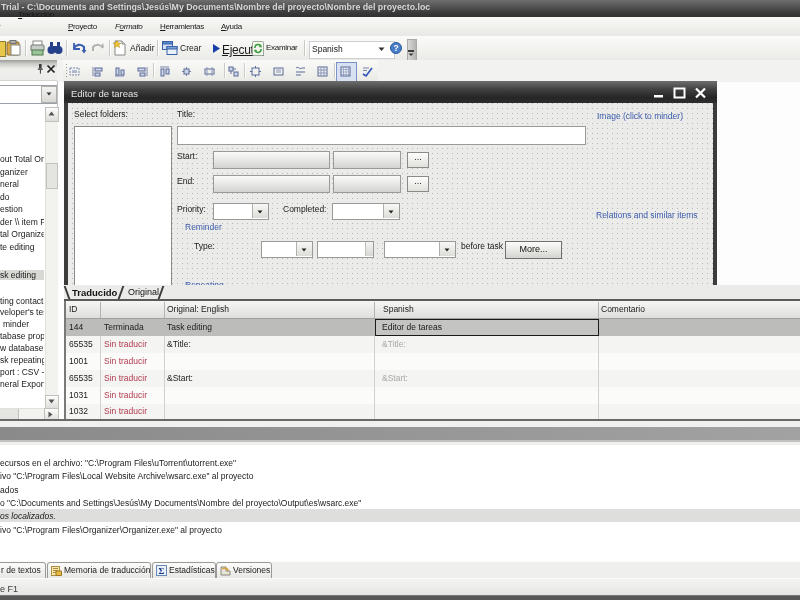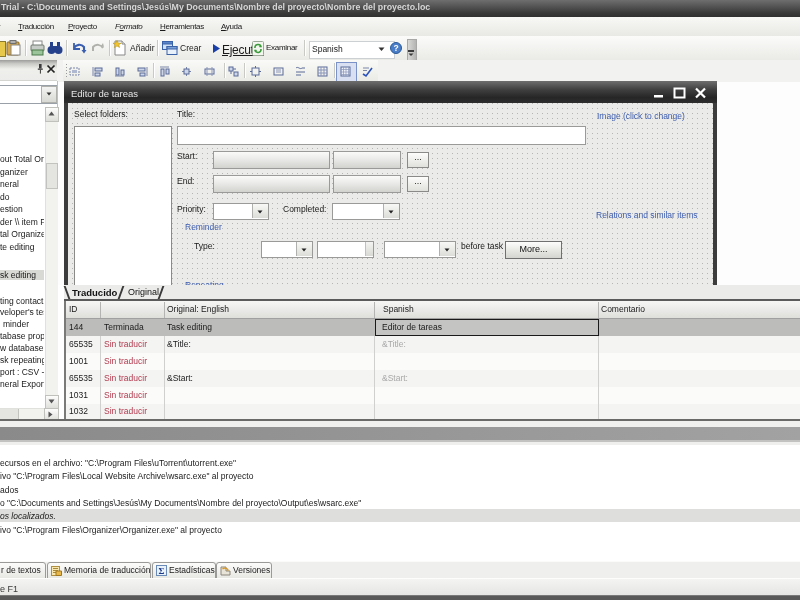--- a/index.html
+++ b/index.html
@@ -13,21 +13,21 @@
 .sep{width:1px;background:#c9c9c6;border-right:1px solid #fff;}
 </style>
 </head>
 <body>
 
 <div class="ab" style="left:0;top:0;width:800px;height:17px;background:linear-gradient(180deg,#6e6e6e 0%,#565656 35%,#3a3a3a 75%,#303030 100%);"></div>
 <div class="ab" style="left:1px;top:2px;font-size:8.8px;font-weight:bold;color:#d6d6d6;letter-spacing:-0.05px;;white-space:nowrap;letter-spacing:0px;">Trial - C:\Documents and Settings\Jesús\My Documents\Nombre del proyecto\Nombre del proyecto.loc</div>
 
 <div class="ab" style="left:0;top:17px;width:800px;height:19px;background:linear-gradient(180deg,#f8f8f6,#e8e8e4);border-bottom:1px solid #dcdcd8;"></div>
 <div class="ab menu" style="left:-2px;top:22px;">r</div>
-<div class="ab menu" style="left:18px;top:22px;"><u>T</u>raducción</div>
+<div class="ab menu" style="left:18px;top:10px;"><u>T</u>raducción</div>
 <div class="ab menu" style="left:68px;top:22px;"><u>P</u>royecto</div>
 <div class="ab menu" style="left:115px;top:22px;font-style:italic;">F<u>o</u>rmato</div>
 <div class="ab menu" style="left:160px;top:22px;"><u>H</u>erramientas</div>
 <div class="ab menu" style="left:221px;top:22px;"><u>A</u>yuda</div>
 
 <div class="ab" style="left:0;top:36px;width:800px;height:24px;background:linear-gradient(180deg,#fbfbfa,#eaeae6);border-bottom:1px solid #d8d8d4;"></div>
 
 <div class="ab" style="left:-8px;top:41px;width:12px;height:14px;background:#e8c84a;border:1px solid #8a7a30;"></div>
 
 <svg class="ab" style="left:6px;top:40px;" width="16" height="16">
@@ -280,21 +280,21 @@
 <div class="ab" style="left:317px;top:241px;width:55px;height:15px;background:#fff;border:1px solid #9a9a98;"></div>
 <div class="ab" style="left:365px;top:242px;width:7px;height:14px;background:linear-gradient(180deg,#f4f4f2,#d8d8d4);border-left:1px solid #c0c0bc;"></div>
 <div class="ab" style="left:384px;top:241px;width:70px;height:15px;background:#fff;border:1px solid #9a9a98;"></div>
 <div class="ab" style="left:439px;top:242px;width:15px;height:14px;background:linear-gradient(180deg,#f8f8f6,#dcdcd8);border-left:1px solid #b0b0ac;"></div>
 <svg class="ab" style="left:444px;top:248px;" width="7" height="4">
     <path d="M0.5 0.5 L3 3.5 L5.5 0.5 Z" fill="#222"></path>
   </svg>
 <div class="ab t11" style="left:461px;top:241px;">before task</div>
 <div class="ab" style="left:505px;top:241px;width:55px;height:16px;background:linear-gradient(180deg,#fdfdfc,#e4e4e0 60%,#d4d4d0);border:1px solid #707070;font-size:9px;text-align:center;line-height:15px;color:#111;">More...</div>
 <div class="ab t11 blue" style="left:185px;top:280px;">Repeating</div>
-<div class="ab t11 blue" style="left:597px;top:111px;">Image (click to change)</div>
+<div class="ab t11 blue" style="left:597px;top:111px;">Image (click to minder)</div>
 <div class="ab t11 blue" style="left:596px;top:210px;">Relations and similar items</div>
 
 <div class="ab" style="left:64px;top:285px;width:736px;height:16px;background:#ebebea;"></div>
 
 <div class="ab" style="left:66px;top:286px;width:2px;height:13px;background:#3a3a3a;transform:skewX(20deg);"></div>
 <div class="ab" style="left:72px;top:287px;font-size:9.5px;font-weight:bold;color:#111;white-space:nowrap;">Traducido</div>
 <div class="ab" style="left:120px;top:286px;width:1.5px;height:13px;background:#3a3a3a;transform:skewX(-20deg);"></div>
 <div class="ab" style="left:128px;top:287px;font-size:9px;color:#111;white-space:nowrap;">Original</div>
 <div class="ab" style="left:160px;top:286px;width:1.5px;height:13px;background:#3a3a3a;transform:skewX(-20deg);"></div>
 

